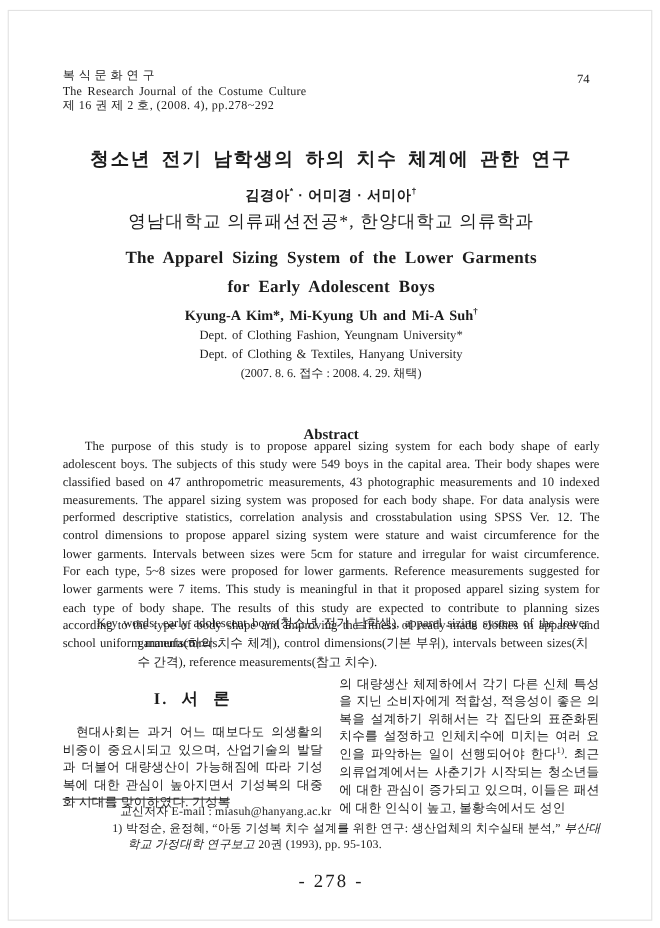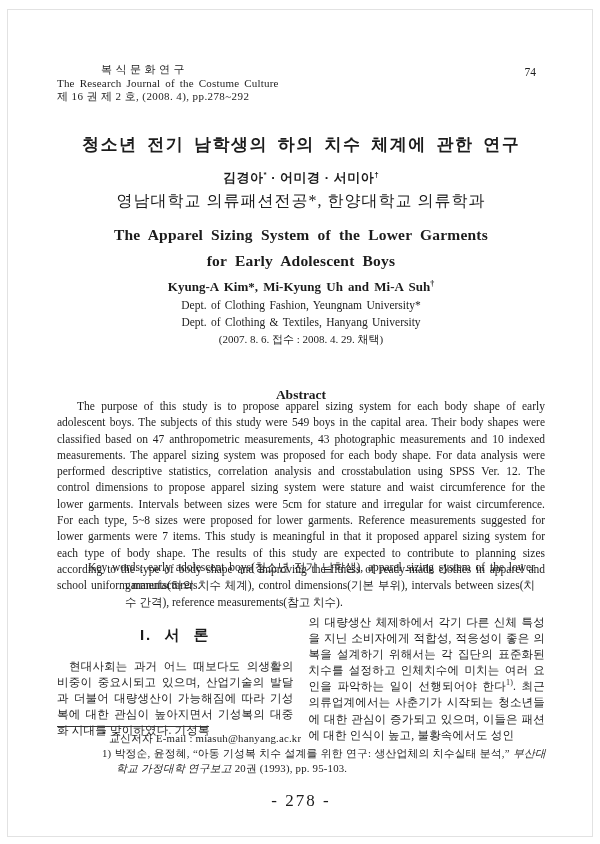--- a/index.html
+++ b/index.html
@@ -23,21 +23,21 @@
     pointer-events: none;
   }
 
   .header-block {
     position: absolute;
     left: 57px; top: 63px;
     font-size: 11px;
     line-height: 13.5px;
     white-space: nowrap;
   }
-  .journal-kr { letter-spacing: 3.5px; font-family: "Liberation Sans", "DejaVu Sans", sans-serif; margin-left: 44px; }
+  .journal-kr { letter-spacing: 3.5px; font-family: "Liberation Sans", "DejaVu Sans", sans-serif; }
   .journal-en { letter-spacing: 0.2px; word-spacing: 2px; }
   .issue-info { letter-spacing: 0.4px; }
 
   .page-num-top {
     position: absolute;
     right: 64px; top: 66px;
     font-size: 11.5px;
   }
 
   .centered { position: absolute; left: 57px; width: 488px; text-align: center; }
@@ -116,21 +116,21 @@
   }
   .col { width: 237px; }
   .intro-heading {
     margin-top: 14px;
     margin-bottom: 13px;
     text-align: center;
     font-size: 15px;
     font-weight: bold;
     letter-spacing: 2px;
     word-spacing: 6px;
-    font-family: Liberation Sans, sans-serif;
+    font-family: Liberation Serif, serif;
   }
   .col p {
     margin: 0;
     font-size: 11.5px;
     line-height: 16.1px;
     text-align: justify;
     letter-spacing: 0.2px;
   }
   .indent-first { text-indent: 12px; }
   .col-right { padding-top: 2px; }

